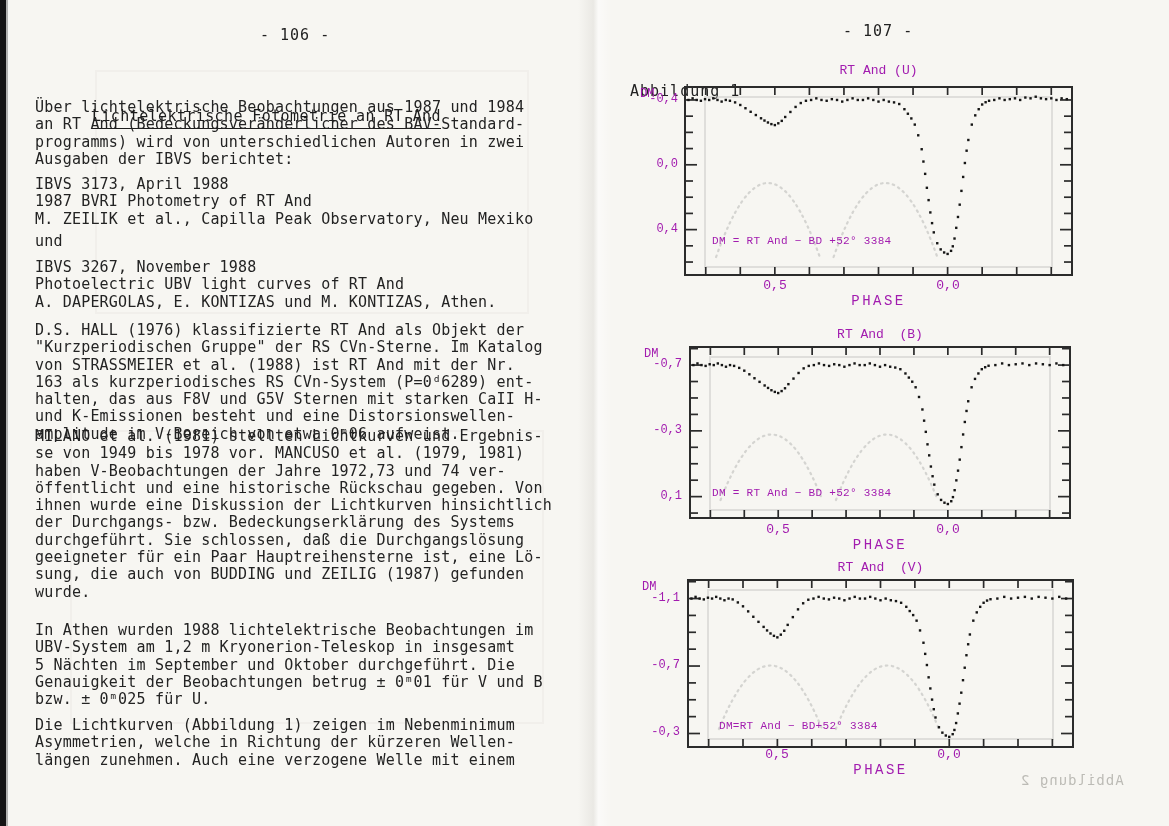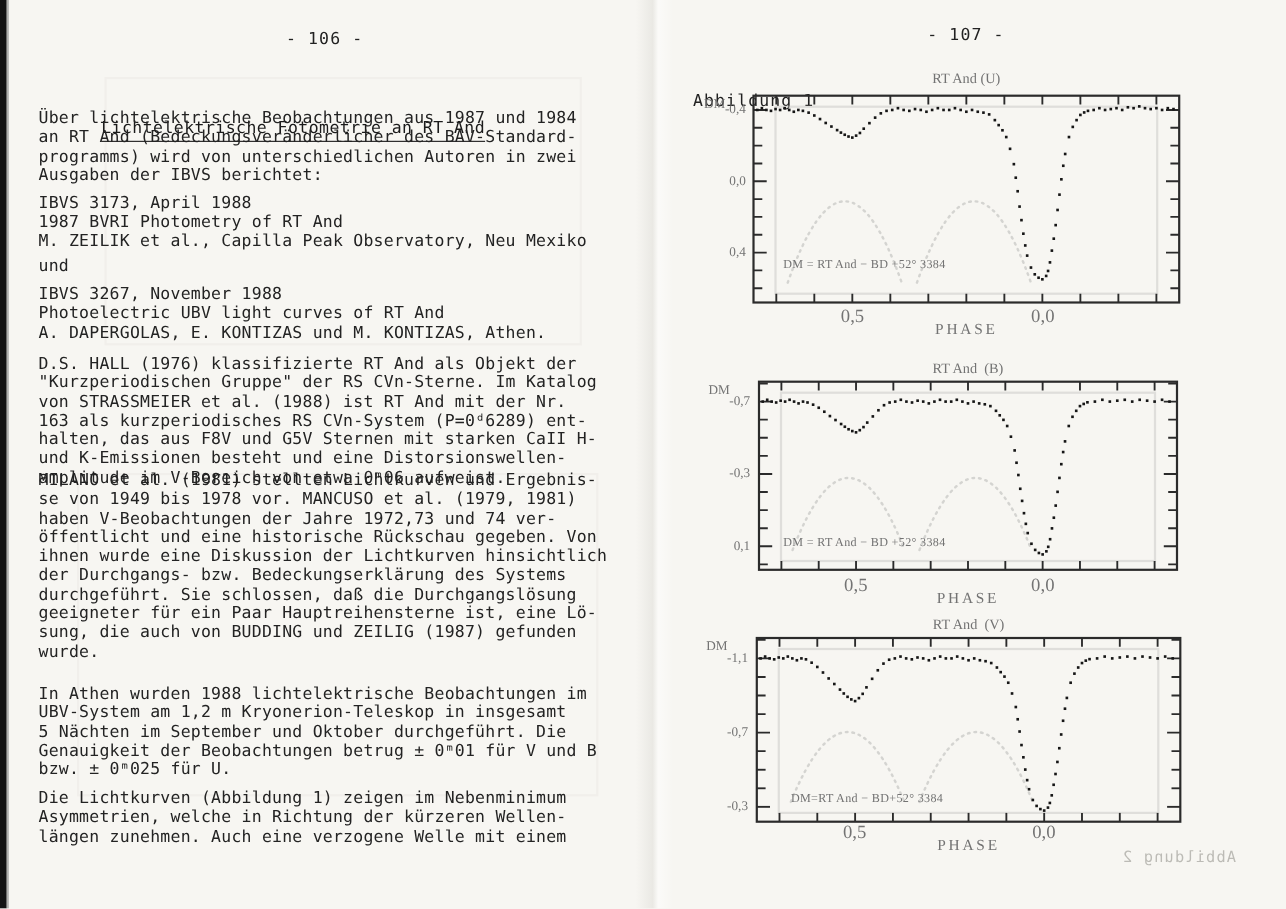--- a/index.html
+++ b/index.html
@@ -14,25 +14,25 @@
   .page-seam{position:absolute;left:578px;top:0;width:34px;height:826px;
     background:linear-gradient(90deg,rgba(0,0,0,0) 0%,rgba(120,115,105,.10) 45%,rgba(255,255,255,.5) 60%,rgba(0,0,0,0) 100%);}
   .pageno{position:absolute;font-size:15px;letter-spacing:1px;color:#222;}
   .heading{position:absolute;left:92px;top:60px;font-size:15px;color:#1b1b1b;
     border-bottom:1.6px solid #1b1b1b;padding-bottom:3px;letter-spacing:.4px;white-space:pre;margin-top:47px;}
   .para{position:absolute;left:35px;width:560px;font-size:15px;line-height:17.3px;
     white-space:pre;color:#232323;letter-spacing:.2px;}
   .fig-label{position:absolute;left:630px;top:46px;font-size:15px;letter-spacing:1px;color:#222;margin-top:36px;}
   .plot{position:absolute;left:630px;width:540px;}
   .plot svg{position:absolute;left:0;top:0;}
-  .plbl{position:absolute;font-family:Liberation Serif, serif;color:#737373;white-space:pre;}
+  .plbl{position:absolute;font-family:Liberation Mono, monospace;color:#a21caf;white-space:pre;}
   .ptitle{font-size:13px;text-align:center;}
   .pdm{font-size:12px;text-align:left;}
   .pylab{font-size:12px;text-align:right;width:48px;}
-  .pxlab{font-size:17px;width:44px;text-align:center;}
+  .pxlab{font-size:13px;width:44px;text-align:center;}
   .pphase{font-size:14px;letter-spacing:2.5px;text-align:center;}
   .pannot{font-size:11px;letter-spacing:.3px;}
   .ghost-box{position:absolute;border:2px solid #8a8880;opacity:.055;}
   .ghost-mirror{position:absolute;transform:scaleX(-1);color:#a9a8a2;opacity:.75;
     font-size:14px;letter-spacing:1px;}
 </style>
 </head>
 <body>
 
 <div class="scan-edge"></div>

